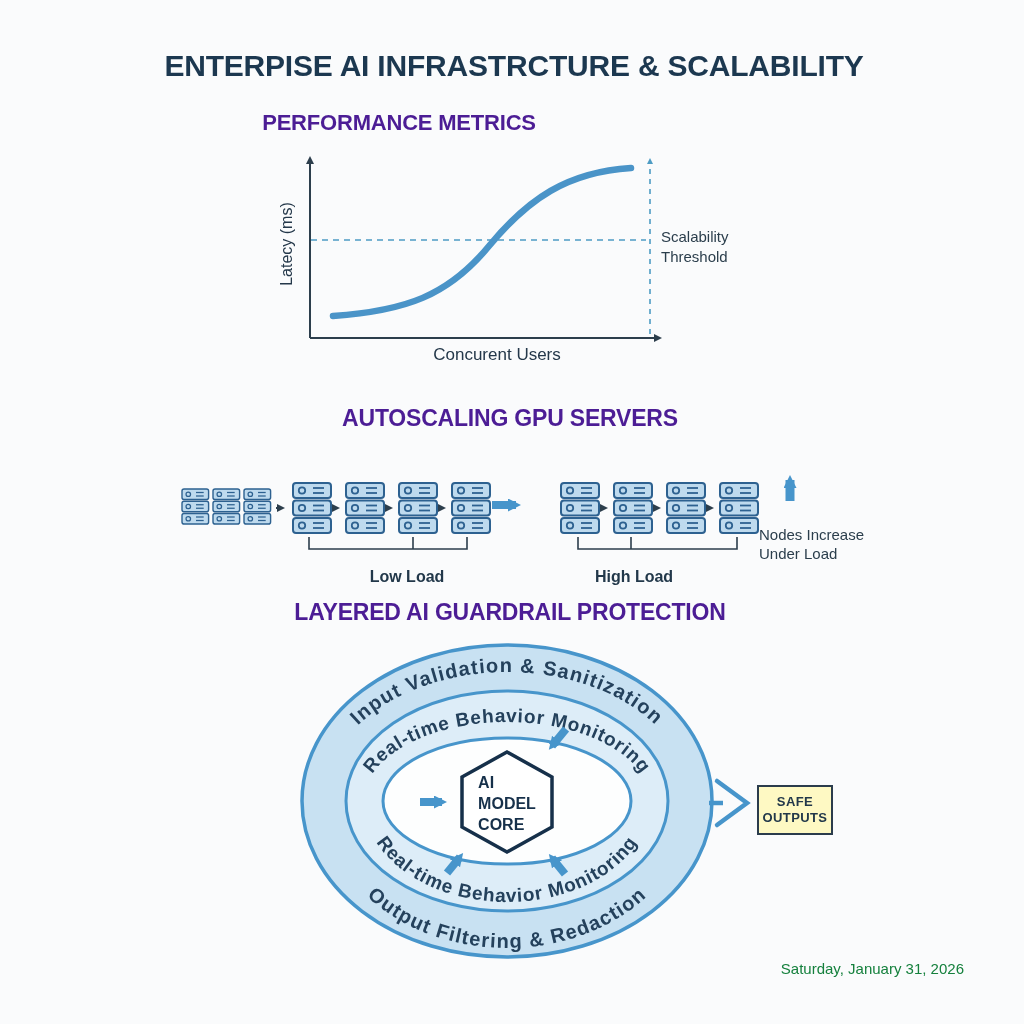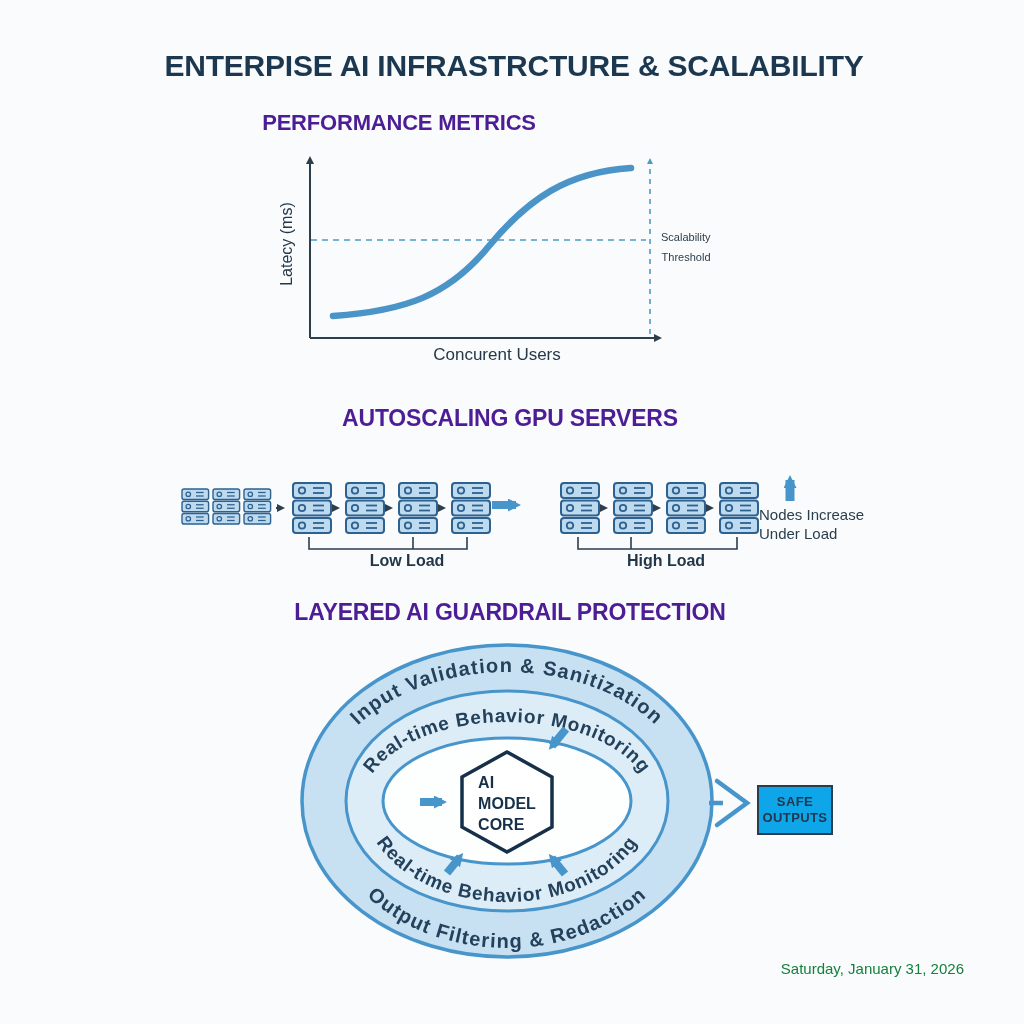--- a/index.html
+++ b/index.html
@@ -12,26 +12,26 @@
   .ctr{transform:translateX(-50%);white-space:nowrap;}
   h1,h2{margin:0;font-weight:700;}
   .main-title{font-size:30px;letter-spacing:-0.2px;color:#1c3850;top:40px;left:514px;margin-top:9px;}
   .sec-title{font-size:23px;letter-spacing:-0.2px;color:#4c1d95;}
   .lbl{color:#2b3e4c;}
   svg{position:absolute;left:0;top:0;}
   .ring-text{font-family:"Liberation Sans",sans-serif;font-size:20px;font-weight:700;
              fill:#24415c;letter-spacing:1.2px;}
   .ring-text-mid{font-size:19px;letter-spacing:0.8px;}
   .axis-label{font-size:16px;font-weight:500;color:#24384a;}
-  .threshold-lbl{font-size:11px;line-height:20px;font-weight:500;text-align:right;}
-  .load-lbl{font-size:16px;font-weight:700;color:#22384a;}
-  .nodes-lbl{font-size:15px;line-height:19px;font-weight:500;}
+  .threshold-lbl{font-size:15px;line-height:20px;font-weight:500;}
+  .load-lbl{font-size:16px;font-weight:700;color:#22384a;margin-top:16px;}
+  .nodes-lbl{font-size:15px;line-height:19px;font-weight:500;margin-top:20px;}
   .core-lbl{font-size:16px;font-weight:700;line-height:21px;text-align:left;color:#16304a;
             transform:translate(-50%,-50%);}
-  .safe-box{width:72px;height:46px;border:2px solid #2b3c4c;background:#0ea5e9;
+  .safe-box{width:72px;height:46px;border:2px solid #2b3c4c;background:#fef9c3;
             display:flex;flex-direction:column;align-items:center;justify-content:center;
             font-size:13px;font-weight:700;line-height:16px;color:#22384a;letter-spacing:0.4px;}
   .date-lbl{font-size:15px;color:#15803d;font-weight:400;}
 </style>
 </head>
 <body>
 
 <div id="canvas">
 
   <svg width="1024" height="1024" viewBox="0 0 1024 1024">
@@ -145,21 +145,21 @@
 
   <div class="abs threshold-lbl lbl" style="left:661px;top:227px;">
     <div>Scalability</div>
     <div>Threshold</div>
   </div>
 
   <h2 class="abs ctr sec-title" style="left:510px;top:405px;">AUTOSCALING GPU SERVERS</h2>
 
   <div class="abs ctr load-lbl" style="left:407px;top:552px;">Low Load</div>
 
-  <div class="abs ctr load-lbl" style="left:666px;top:552px;">High Load</div>
+  <div class="abs ctr load-lbl" style="left:634px;top:552px;">High Load</div>
 
   <div class="abs nodes-lbl lbl" style="left:759px;top:505px;">
     <div>Nodes Increase</div>
     <div>Under Load</div>
   </div>
 
   <h2 class="abs ctr sec-title" style="left:510px;top:599px;">LAYERED AI GUARDRAIL PROTECTION</h2>
 
   <div class="abs core-lbl" style="left:507px;top:803px;">
     <div>AI</div>

